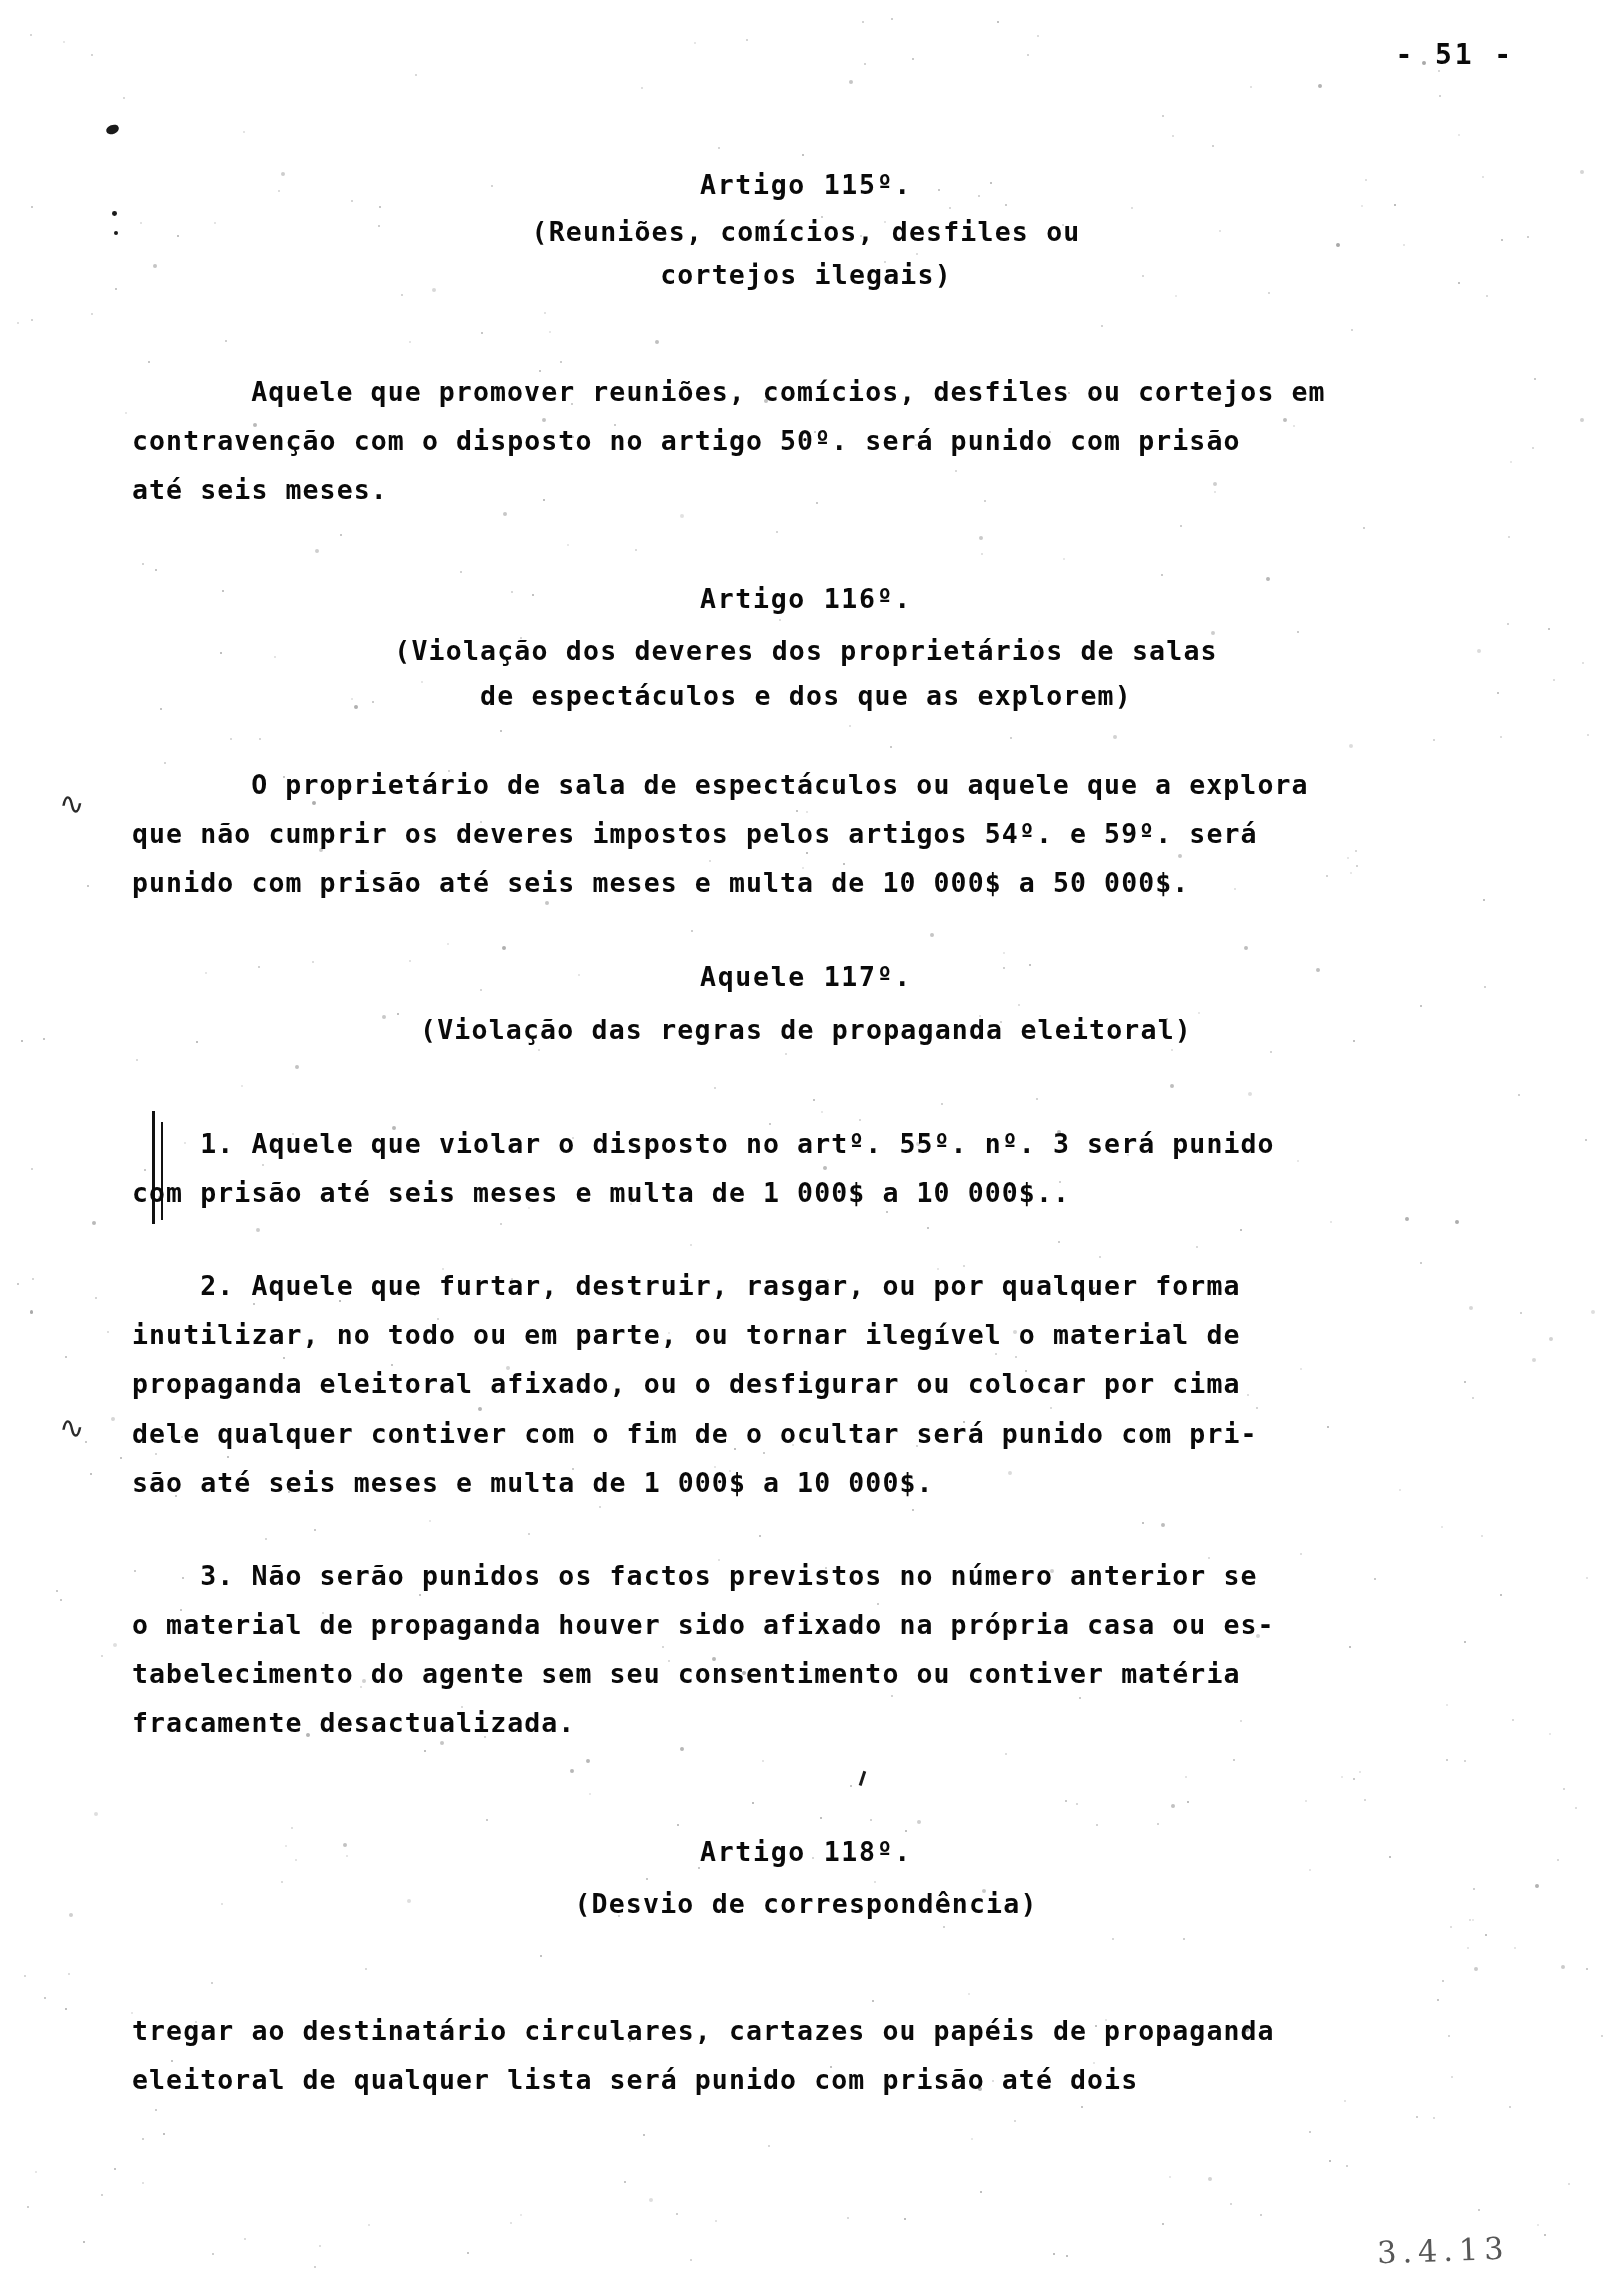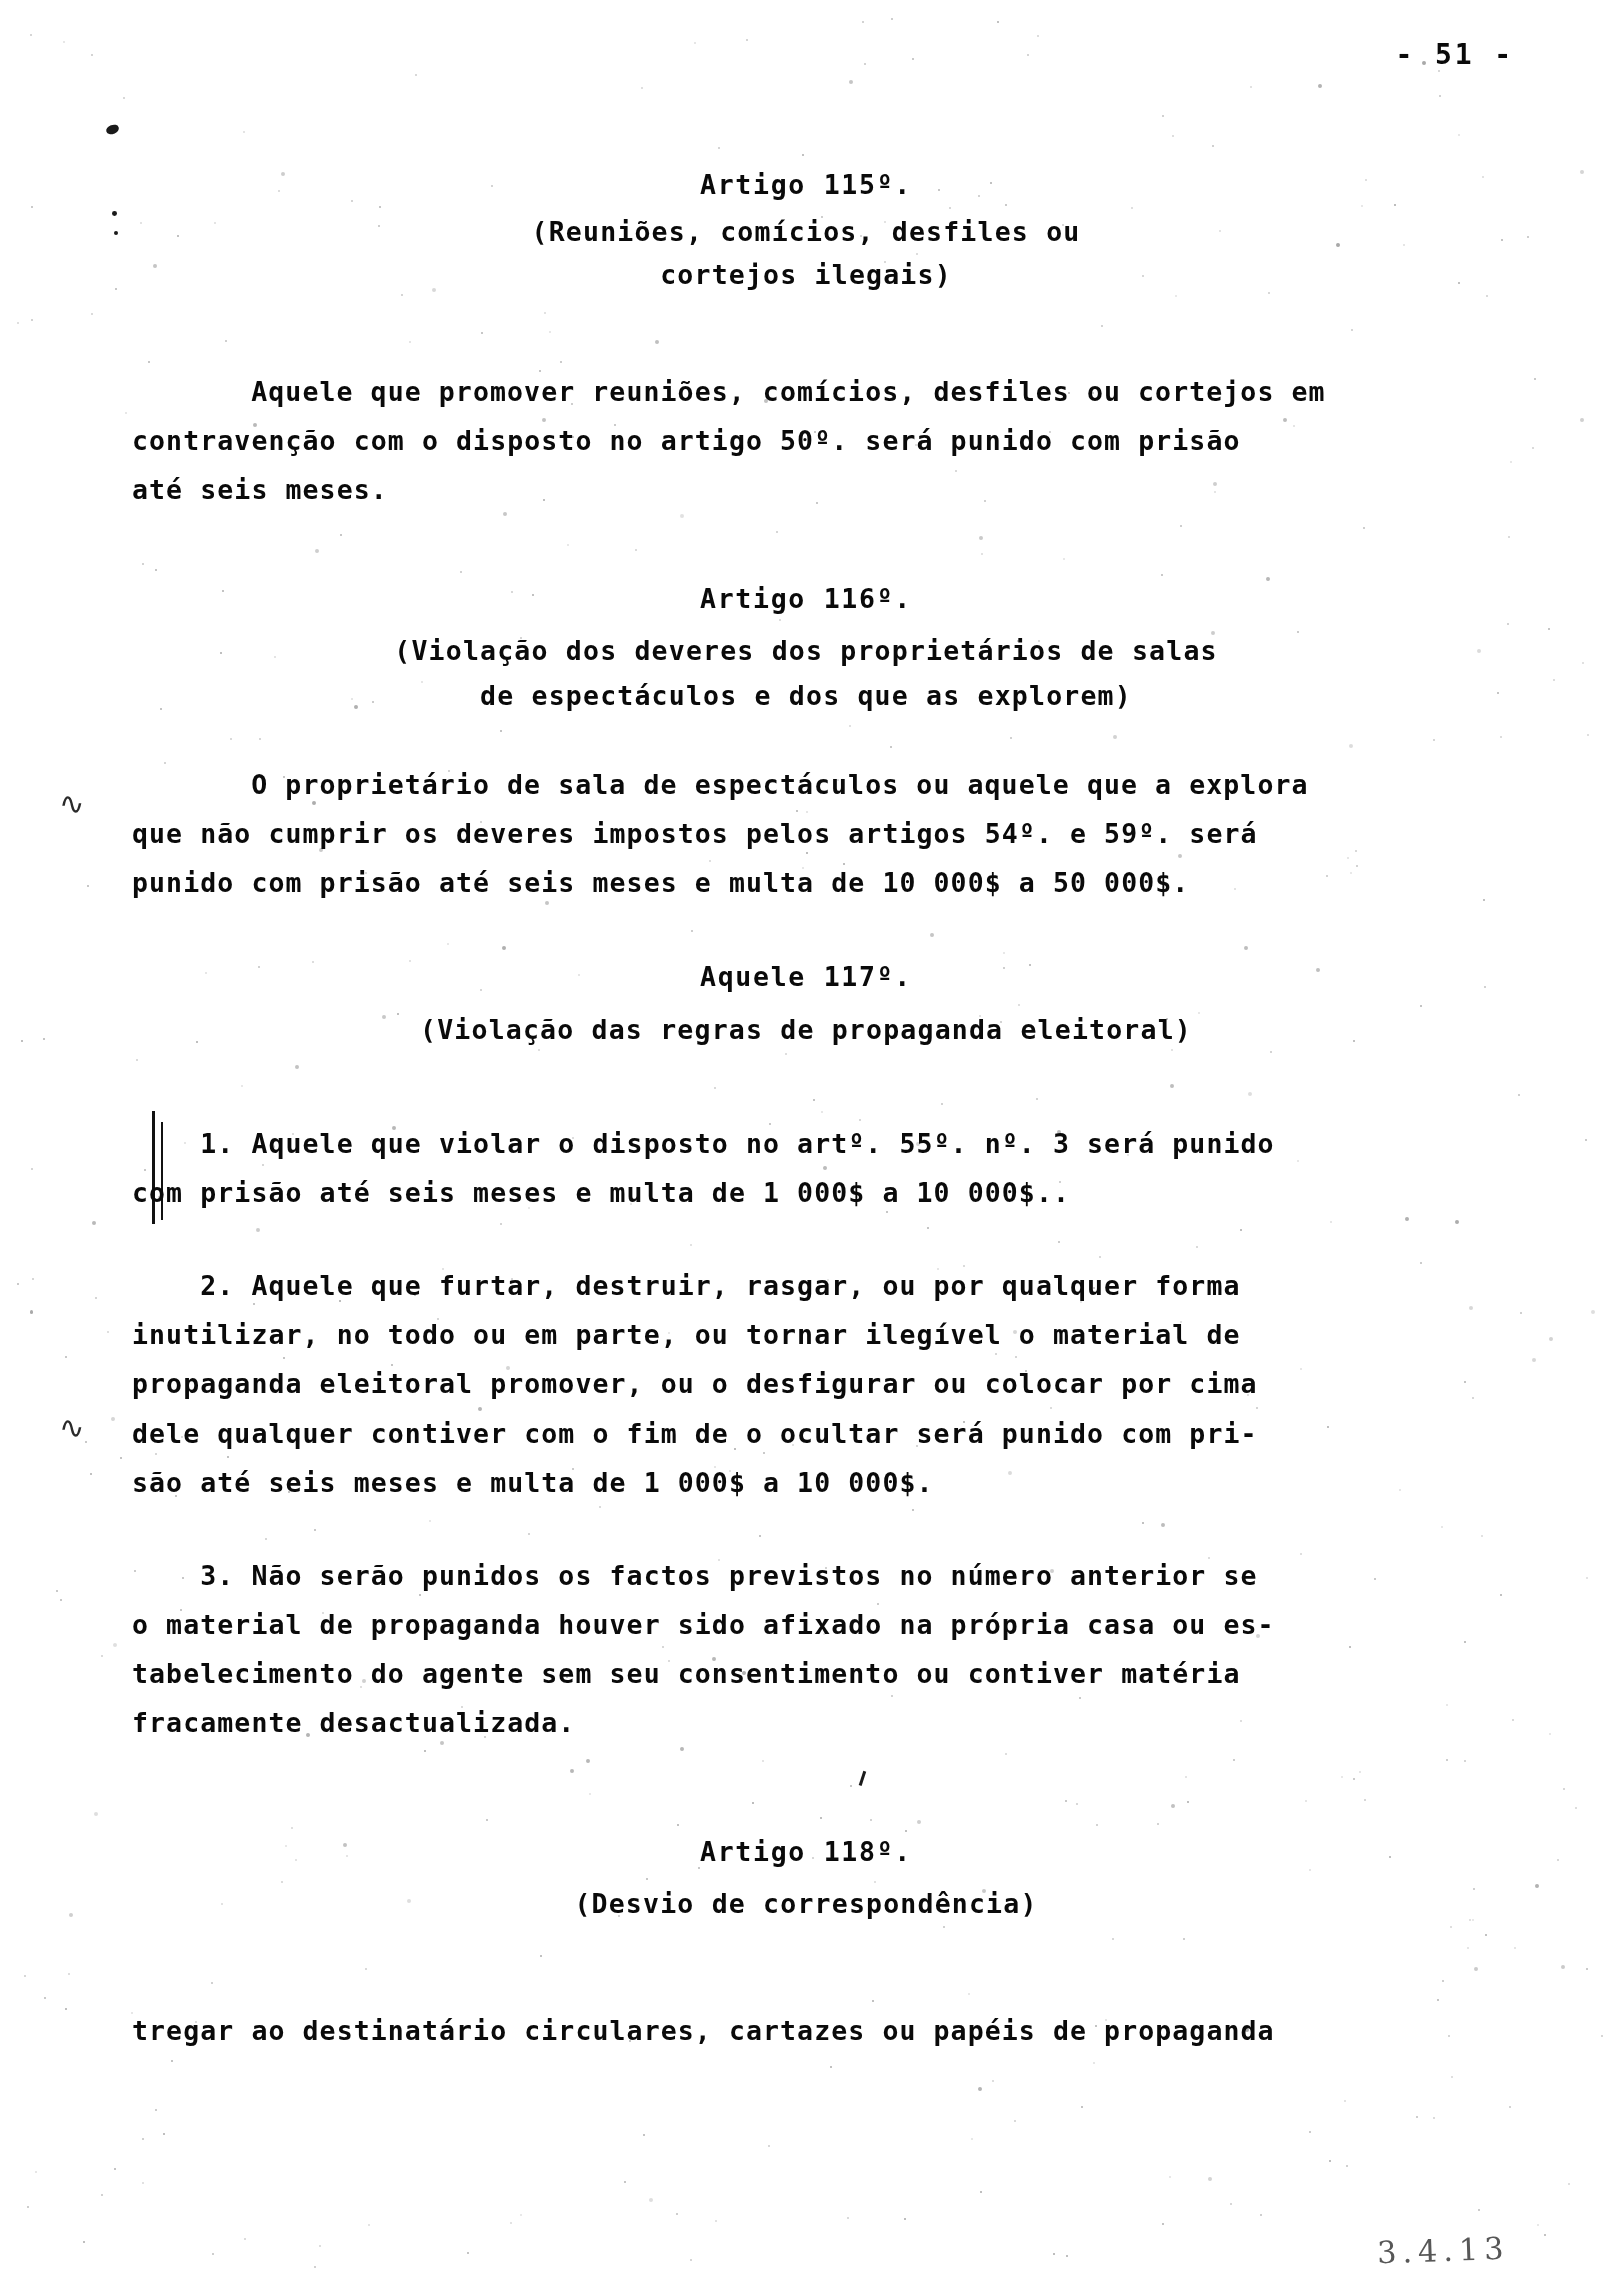--- a/index.html
+++ b/index.html
@@ -663,32 +663,33 @@
   <div class="margin-bars">
     <span class="b1"></span>
     <span class="b2"></span>
   </div>
 
   <div class="ln para" style="left:132px; top:1123px;">    1. Aquele que violar o disposto no artº. 55º. nº. 3 será punido</div>
   <div class="ln para" style="left:132px; top:1172px;">com prisão até seis meses e multa de 1 000$ a 10 000$..</div>
 
   <div class="ln para" style="left:132px; top:1265px;">    2. Aquele que furtar, destruir, rasgar, ou por qualquer forma</div>
   <div class="ln para" style="left:132px; top:1314px;">inutilizar, no todo ou em parte, ou tornar ilegível o material de</div>
-  <div class="ln para" style="left:132px; top:1363px;">propaganda eleitoral promover, ou o desfigurar ou colocar por cima</div>
+  <div class="ln para" style="left:132px; top:1363px;">propaganda eleitoral afixado, ou o desfigurar ou colocar por cima</div>
   <div class="ln para" style="left:132px; top:1413px;">dele qualquer contiver com o fim de o ocultar será punido com pri-</div>
   <div class="ln para" style="left:132px; top:1462px;">são até seis meses e multa de 1 000$ a 10 000$.</div>
 
   <div class="ln para" style="left:132px; top:1555px;">    3. Não serão punidos os factos previstos no número anterior se</div>
   <div class="ln para" style="left:132px; top:1604px;">o material de propaganda houver sido afixado na própria casa ou es-</div>
   <div class="ln para" style="left:132px; top:1653px;">tabelecimento do agente sem seu consentimento ou contiver matéria</div>
   <div class="ln para" style="left:132px; top:1702px;">fracamente desactualizada.</div>
 
   <div class="corner-dot" style="left:861px; top:1771px; width:3.4px; height:14.7px; transform:rotate(18deg);"></div>
 
   <div class="ln art-title" style="left:0; top:1838px; width:1612px;">Artigo 118º.</div>
   <div class="ln art-sub" style="left:0; top:1884px; width:1612px; text-align:center;">(Desvio de correspondência)</div>
 
   <div class="ln para" style="left:132px; top:2010px;">tregar ao destinatário circulares, cartazes ou papéis de propaganda</div>
+  <div class="ln para" style="left:132px; top:2059px;">eleitoral de qualquer lista será punido com prisão até dois</div>
 
   <div class="bottom-mark">3.4.13</div>
 
 </div>
 
 
 </body></html>

